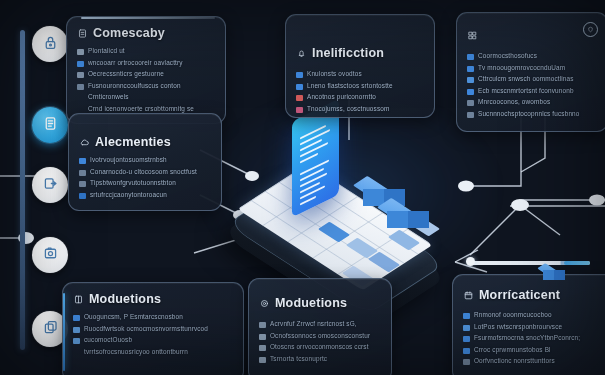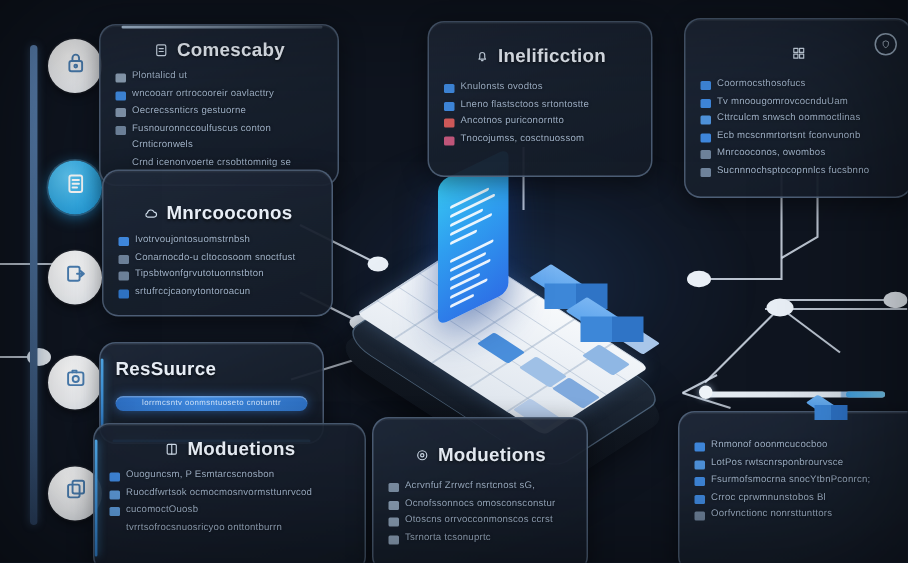--- a/index.html
+++ b/index.html
@@ -39,21 +39,21 @@
   .railicon.active path,.railicon.active rect,.railicon.active line{stroke:#ffffff;}
 
   
   .card{
     position:absolute;border-radius:11px;
     background:linear-gradient(160deg,rgba(32,42,58,.93) 0%,rgba(24,32,46,.95) 55%,rgba(20,27,39,.96) 100%);
     border:1px solid rgba(150,180,215,.40);
     box-shadow:0 4px 16px rgba(0,0,0,.45), inset 0 1px 0 rgba(255,255,255,.05);
     overflow:hidden;
   }
-  .card .hdr{display:flex;align-items:center;gap:5px;justify-content:center;}
+  .card .hdr{display:flex;align-items:center;gap:5px;}
   .card .ticon{width:11px;height:11px;flex:0 0 11px;display:block;}
   .card .ticon rect,.card .ticon path,.card .ticon circle,.card .ticon line{
     stroke:#cfdcea;stroke-width:1.4;fill:none;stroke-linecap:round;stroke-linejoin:round;}
   .card .title{
     color:#e8eef6;font-size:12.5px;font-weight:700;letter-spacing:.2px;
     text-shadow:0 1px 2px rgba(0,0,0,.6);white-space:nowrap;
   }
   .rows{margin-top:7px;display:flex;flex-direction:column;gap:3px;}
   .row{display:flex;align-items:flex-start;gap:4px;}
   .bul{width:7px;height:6px;flex:0 0 7px;border-radius:1px;margin-top:2px;}
@@ -338,21 +338,21 @@
           <span class="txt indent">Crnd icenonvoerte crsobttomnitg se</span>
         </div>
     </div>
   </div>
 
   <div class="card" id="card-source">
     <div class="hdr" style="margin-top:12px;">
       <svg class="ticon" viewBox="0 0 20 20">
         <path d="M6 14h8a3 3 0 0 0 0-6 4.2 4.2 0 0 0-8 1 2.6 2.6 0 0 0 0 5Z"></path>
       </svg>
-      <span class="title">Mnrcooconos</span>
+      <span class="title">Alecmenties</span>
     </div>
     <div class="rows">
       <div class="row">
           <span class="bul" style="background:#3f88dd"></span>
           <span class="txt">Ivotrvoujontosuomstrnbsh</span>
         </div>
       <div class="row">
           <span class="bul" style="background:#6e829a"></span>
           <span class="txt">Conarnocdo-u cltocosoom snoctfust</span>
         </div>
@@ -360,28 +360,20 @@
           <span class="bul" style="background:#6e829a"></span>
           <span class="txt">Tipsbtwonfgrvutotuonnstbton</span>
         </div>
       <div class="row">
           <span class="bul" style="background:#2f74c6"></span>
           <span class="txt">srtufrccjcaonytontoroacun</span>
         </div>
     </div>
   </div>
 
-  <div class="card" id="card-resource">
-    <div class="edgeL"></div>
-    <div class="edgeB"></div>
-    <span class="title">ResSuurce</span>
-    <div class="progress">
-      <span class="plabel">lorrmcsntv oonmsntuoseto cnotunttr</span>
-    </div>
-  </div>
 
   <div class="card" id="card-elements">
     <div class="edgeL"></div>
     <div class="hdr">
       <svg class="ticon" viewBox="0 0 20 20">
         <rect x="4.5" y="4" width="11" height="12" rx="1.4"></rect>
           <line x1="10" y1="4" x2="10" y2="16"></line>
       </svg>
       <span class="title">Moduetions</span>
     </div>
@@ -398,21 +390,21 @@
           <span class="bul" style="background:#5d9ad8"></span>
           <span class="txt">cucomoctOuosb</span>
         </div>
       <div class="row">
           <span class="txt indent">tvrrtsofrocsnuosricyoo onttontburrn</span>
         </div>
     </div>
   </div>
 
   <div class="card" id="card-notification">
-    <div class="hdr" style="margin-top:6px;">
+    <div class="hdr" style="margin-top:22px;">
       <svg class="ticon" viewBox="0 0 20 20">
         <path d="M6 13.5h8l-1-2v-3a3 3 0 0 0-6 0v3Z"></path>
           <path d="M9 15.3h2"></path>
       </svg>
       <span class="title">Inelificction</span>
     </div>
     <div class="rows" style="margin-top:10px;">
       <div class="row">
           <span class="bul" style="background:#3f88dd"></span>
           <span class="txt">Knulonsts ovodtos</span>
@@ -496,20 +488,29 @@
           <span class="txt">Otoscns orrvocconmonscos ccrst</span>
         </div>
       <div class="row">
           <span class="bul" style="background:#8ca0b6"></span>
           <span class="txt">Tsrnorta tcsonuprtc</span>
         </div>
     </div>
   </div>
 
   <div class="card" id="card-notifications-b">
+    <div class="hdr" style="margin-top:4px;">
+      <svg class="ticon" viewBox="0 0 20 20">
+        <rect x="4" y="5" width="12" height="11" rx="1.4"></rect>
+          <line x1="4" y1="8.5" x2="16" y2="8.5"></line>
+          <line x1="7.5" y1="3.5" x2="7.5" y2="6"></line>
+          <line x1="12.5" y1="3.5" x2="12.5" y2="6"></line>
+      </svg>
+      <span class="title">Morrícaticent</span>
+    </div>
     <div class="rows" style="margin-top:9px;">
       <div class="row">
           <span class="bul" style="background:#3f88dd"></span>
           <span class="txt">Rnmonof ooonmcucocboo</span>
         </div>
       <div class="row">
           <span class="bul" style="background:#4f93dc"></span>
           <span class="txt">LotPos rwtscnrsponbrourvsce</span>
         </div>
       <div class="row">

